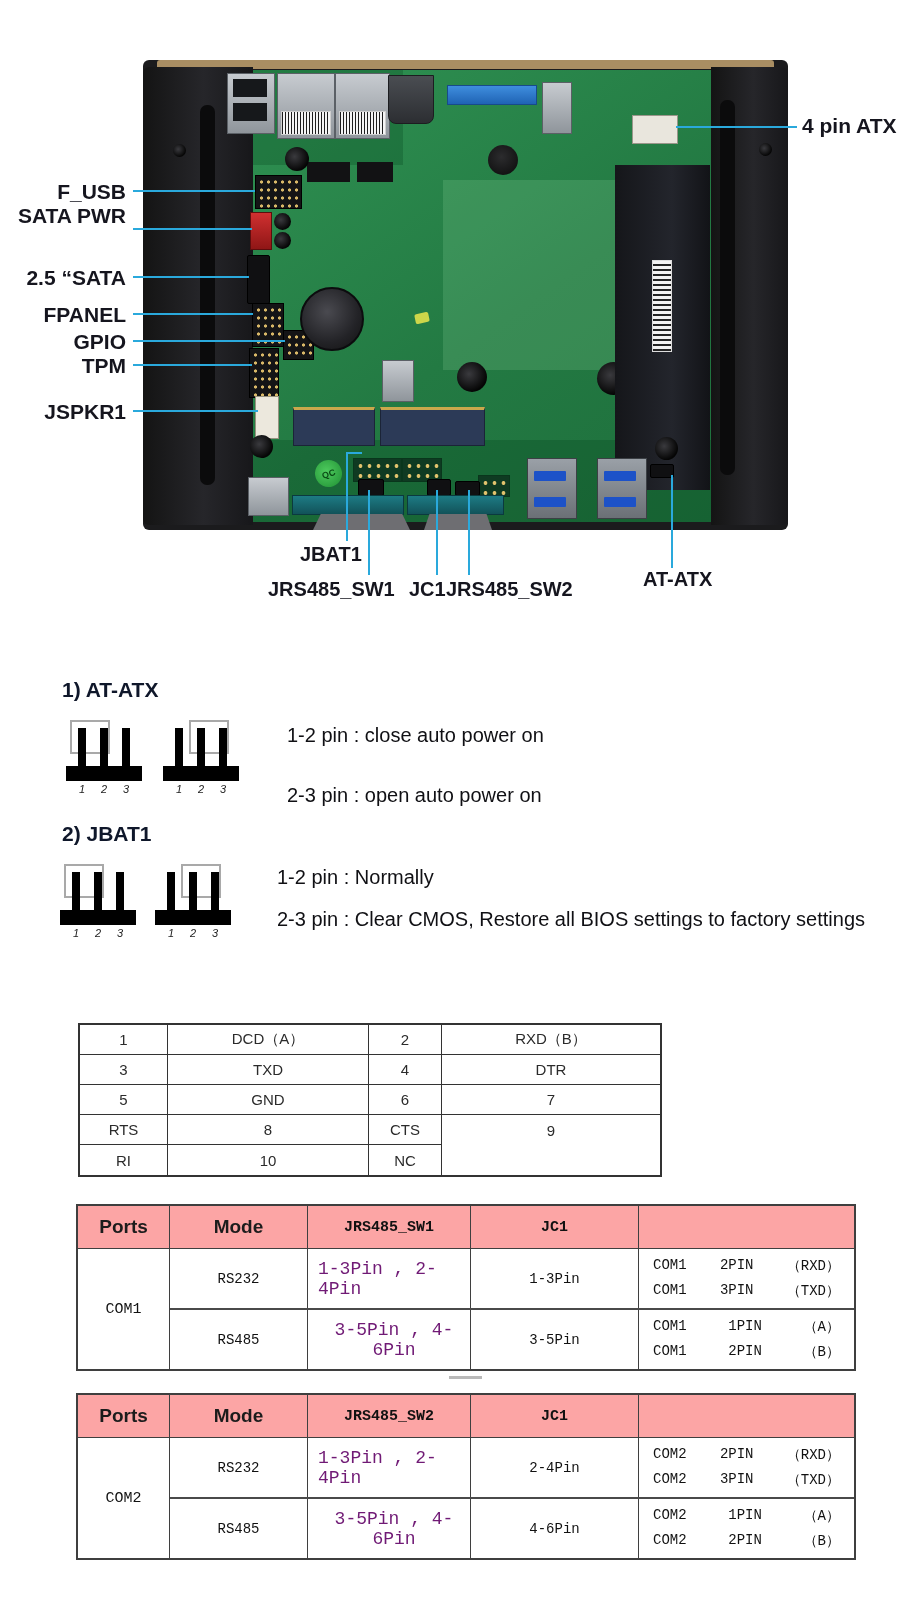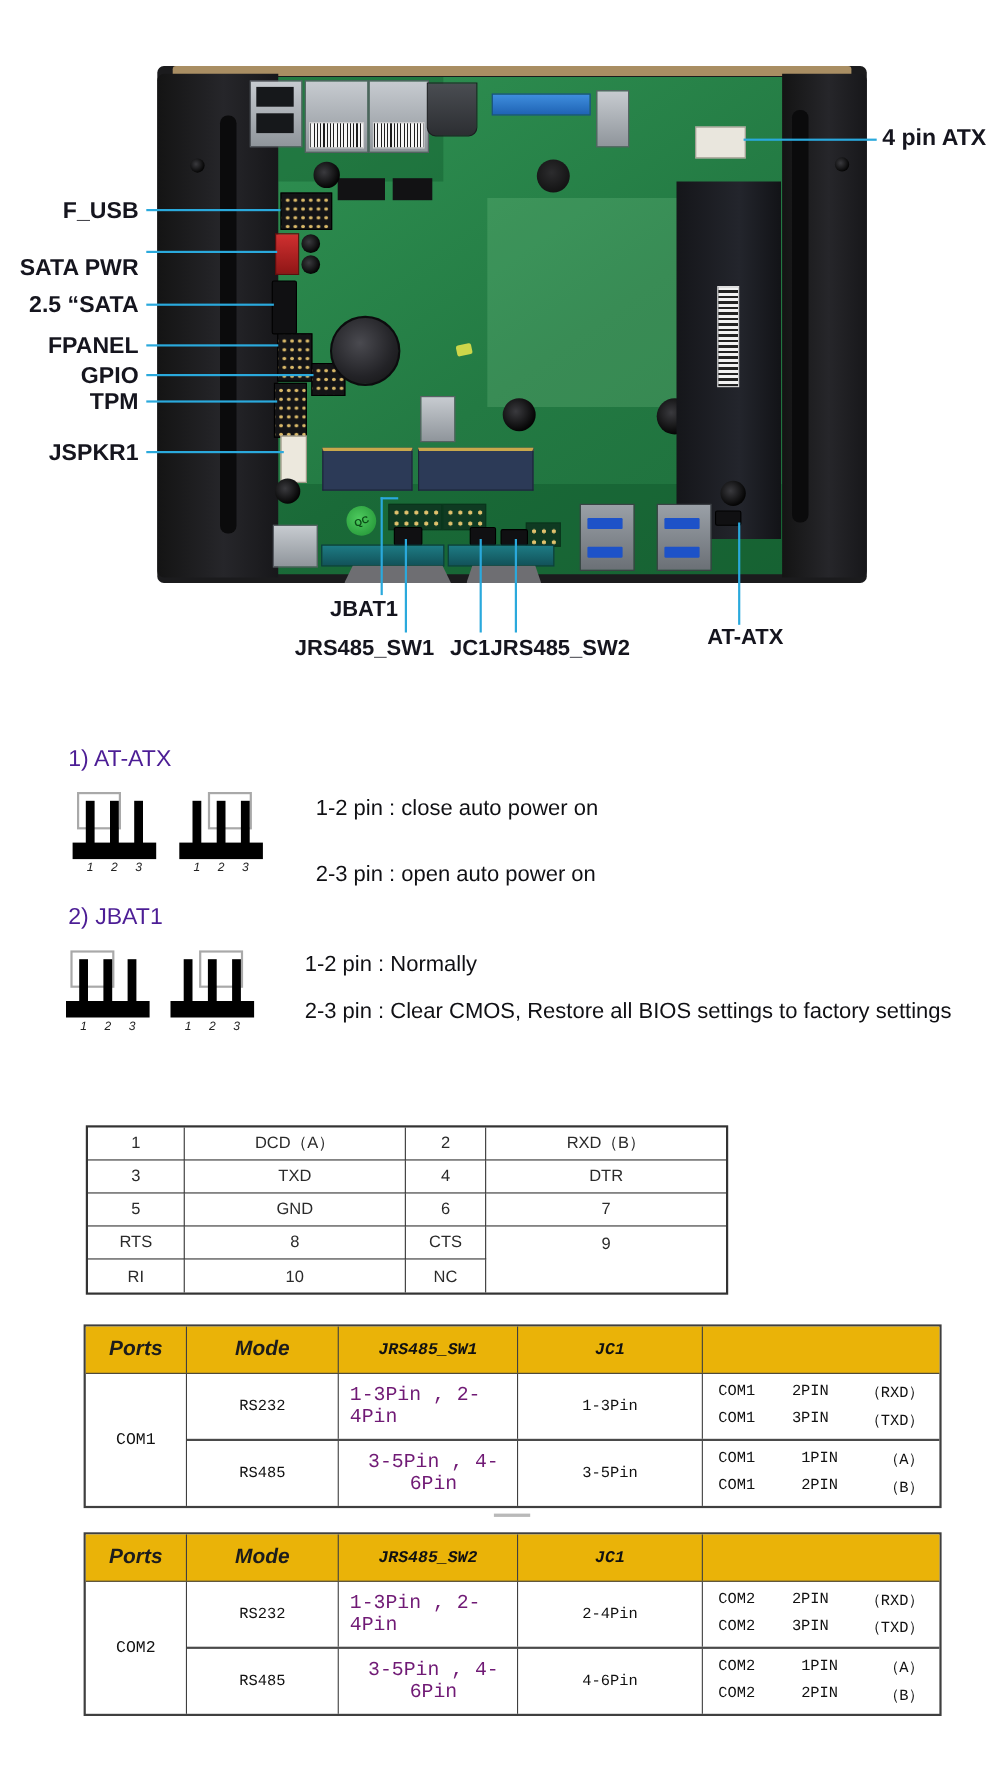--- a/index.html
+++ b/index.html
@@ -42,34 +42,34 @@
   .jumper{position:absolute;width:76px;height:76px;}
   .jumper i{position:absolute;display:block;}
   .jp{width:8px;top:8px;height:40px;background:#000;}
   .jp.p1{left:12px}.jp.p2{left:34px}.jp.p3{left:56px}
   .jbase{left:0;top:46px;width:76px;height:15px;background:#000;}
   .jcap{top:0;width:36px;height:30px;border:2px solid #a9a9a9;background:transparent;}
   .jcap.c12{left:4px}.jcap.c23{left:26px}
   .jnum{top:63px;width:16px;text-align:center;font-size:11px;color:#222;font-weight:400;}
   .jnum.n1{left:8px}.jnum.n2{left:30px}.jnum.n3{left:52px}
 
-  .heading{position:absolute;font-weight:400;font-size:21px;color:#4c1d95;white-space:nowrap;}
+  .heading{position:absolute;font-weight:700;font-size:21px;color:#0f172a;white-space:nowrap;}
   .jtext{position:absolute;font-size:20px;color:#101014;white-space:nowrap;}
 
   
   .ptable{position:absolute;left:78px;top:1023px;border:2px solid #333;display:grid;
           grid-template-columns:88px 201px 73px 218px;grid-auto-rows:30px;background:#fff;}
   .ptable div{border-right:1px solid #333;border-bottom:1px solid #333;display:flex;align-items:center;justify-content:center;
           font-size:15px;color:#2b2b2b;}
   .ptable div:nth-child(4n){border-right:none;}
   .ptable div:nth-last-child(-n+4){border-bottom:none;}
 
   
   .ctable{position:absolute;left:76px;width:776px;border:2px solid #3f3f3f;background:#fff;}
-  .hrow{display:flex;height:42px;background:#eab308;border-bottom:1px solid #3f3f3f;font-style:italic;}
+  .hrow{display:flex;height:42px;background:#fca5a5;border-bottom:1px solid #3f3f3f;}
   .hrow div{display:flex;align-items:center;justify-content:center;border-right:1px solid #3f3f3f;box-sizing:border-box;}
   .hrow div:last-child{border-right:none;}
   .hc1{width:92px;font-weight:700;font-size:19px;color:#1c1c1c;}
   .hc2{width:138px;font-weight:700;font-size:19px;color:#1c1c1c;}
   .hc3{width:163px;font-weight:700;font-size:15px;font-family:"Liberation Mono",monospace;color:#111;}
   .hc4{width:168px;font-weight:700;font-size:15px;font-family:"Liberation Mono",monospace;color:#111;}
   .hc5{flex:1;}
   .cbody{display:flex;}
   .portcell{width:92px;border-right:1px solid #3f3f3f;display:flex;align-items:center;justify-content:center;
             font-family:"Liberation Mono",monospace;font-size:15px;color:#111;box-sizing:border-box;}
@@ -163,21 +163,21 @@
     </div>
     <div class="usb3" style="left:454px;top:398px;width:48px;height:59px;">
       <span class="tongue" style="top:12px;"></span>
       <span class="tongue" style="top:38px;"></span>
     </div>
     <div class="trap" style="left:170px;top:454px;width:97px;height:16px;"></div>
     <div class="trap" style="left:281px;top:454px;width:68px;height:16px;"></div>
   </div>
 
   <div class="lbl lbl-r" style="left:0px;top:180px;width:126px;">F_USB</div>
-  <div class="lbl lbl-r" style="left:0px;top:232px;width:126px;">SATA PWR</div>
+  <div class="lbl lbl-r" style="left:0px;top:204px;width:126px;">SATA PWR</div>
   <div class="lbl lbl-r" style="left:0px;top:266px;width:126px;">2.5 “SATA</div>
   <div class="lbl lbl-r" style="left:0px;top:303px;width:126px;">FPANEL</div>
   <div class="lbl lbl-r" style="left:0px;top:330px;width:126px;">GPIO</div>
   <div class="lbl lbl-r" style="left:0px;top:354px;width:126px;">TPM</div>
   <div class="lbl lbl-r" style="left:0px;top:400px;width:126px;">JSPKR1</div>
   <div class="lbl" style="left:802px;top:114px;">4 pin ATX</div>
 
   <div class="line hline" style="left:133px;top:190px;width:122px;"></div>
   <div class="line hline" style="left:133px;top:228px;width:119px;"></div>
   <div class="line hline" style="left:133px;top:276px;width:116px;"></div>

